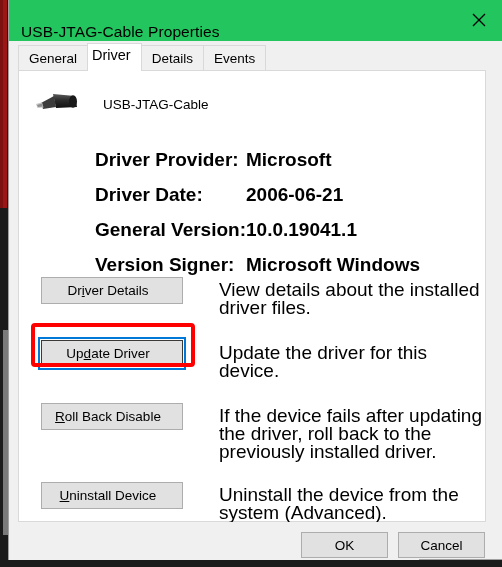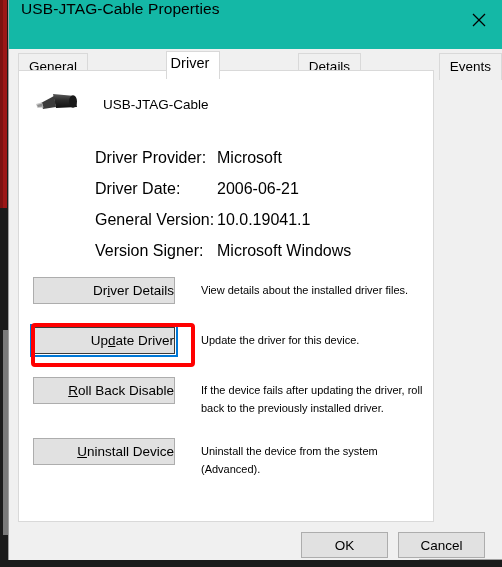--- a/index.html
+++ b/index.html
@@ -51,24 +51,24 @@
     background: #f0f0f0;
     border: 1px solid #a0a0a0;
     border-top: none;
     border-right: none;
     box-sizing: border-box;
   }
 
   
   #titlebar {
     position: relative;
-    height: 49px;
-    background: #14b8a6;
-    display: flex;
-    align-items: flex-start;
+    height: 41px;
+    background: #22c55e;
+    display: flex;
+    align-items: flex-end;
   }
   #title-text {
     font-size: 15.5px;
     color: #000000;
     margin-left: 12px;
     letter-spacing: 0.1px;
     white-space: nowrap;
   }
   #close-button {
     position: absolute;
@@ -86,21 +86,20 @@
     position: relative;
     height: 30px;
     background: #f0f0f0;
     padding-left: 9px;
     box-sizing: border-box;
   }
   #tabstrip .tabs {
     display: flex;
     align-items: flex-end;
     height: 30px;
-    justify-content: space-between;
   }
   .tab {
     font-size: 13.5px;
     color: #000000;
     padding: 4px 10px 5px 10px;
     line-height: 17px;
     border: 1px solid #d9d9d9;
     border-bottom: none;
     background: #f0f0f0;
     position: relative;
@@ -116,21 +115,21 @@
     padding: 3px 10px 7px 4px;
     top: 0px;
     z-index: 3;
   }
 
   
   #content {
     position: absolute;
     left: 9px;
     top: 70px;
-    width: 416px;
+    width: 468px;
     height: 452px;
     background: #ffffff;
     border: 1px solid #d9d9d9;
     box-sizing: border-box;
   }
 
   
   #device-header {
     position: absolute;
     left: 14px;
@@ -160,21 +159,22 @@
     font-size: 13.5px;
     color: #000000;
   }
   #driver-info table {
     border-collapse: collapse;
   }
   #driver-info td {
     padding: 0 0 13px 0;
     vertical-align: top;
     white-space: nowrap;
-    font-size: 16px;
+    font-size: 19px;
+    font-weight: bold;
   }
   #driver-info td.label { width: 122px; }
 
   
   #actions {
     position: absolute;
     left: 0;
     top: 206px;
     width: 100%;
   }
@@ -185,37 +185,37 @@
   }
   .action-btn {
     width: 142px;
     min-height: 27px;
     background: #e1e1e1;
     border: 1px solid #adadad;
     font-size: 13.5px;
     color: #000000;
     display: flex;
     align-items: center;
-    justify-content: flex-end;
-    box-sizing: border-box;
-    margin-left: 14px;
+    justify-content: center;
+    box-sizing: border-box;
+    margin-left: 22px;
     flex: 0 0 auto;
     cursor: default;
     font-family: "Liberation Sans", sans-serif;
-    padding: 4px 0 5px 0;
+    padding: 4px 8px 5px 0;
   }
   .action-btn.focused {
     border: 1px solid #3a3a3a;
     outline: 2px solid #0078d7;
     outline-offset: 1px;
   }
   .action-desc {
-    font-size: 11px;
-    color: #000000;
-    margin-left: 26px;
+    font-size: 19px;
+    color: #000000;
+    margin-left: 36px;
     line-height: 18px;
     max-width: 268px;
     padding-top: 4px;
   }
   u { text-decoration: underline; text-underline-offset: 1px; }
 
   
   #highlight-box {
     position: absolute;
     left: 12px;

